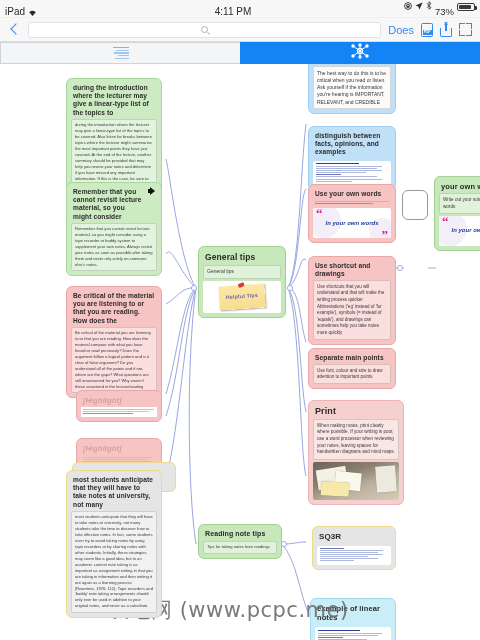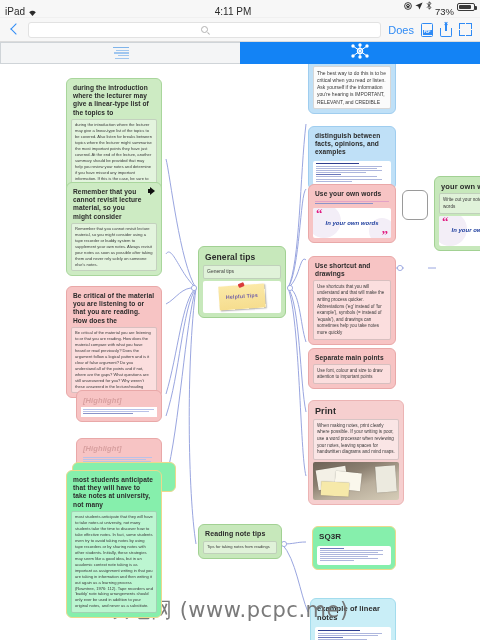--- a/index.html
+++ b/index.html
@@ -85,21 +85,21 @@
   .node { position:absolute; border-radius:6px; padding:4px; }
   .node .title { font-size:6.6px; font-weight:700; color:#2b2b2b; letter-spacing:0.1px; line-height:1.25; padding:1px 2px 2px 2px;}
   .node .subbox { background:rgba(255,255,255,0.45); border:0.6px solid rgba(0,0,0,0.14); border-radius:2px;
                   font-size:4.1px; line-height:1.45; color:#3a3a3a; padding:2.5px 3px; }
   .node .subbox.white { background:#fbfbfb; }
   .node.green  { background:#cdebc3; border:0.8px solid #a9d69c; }
   .node.green2 { background:#c7e8bb; border:0.8px solid #a2d193; }
   .node.pink   { background:#f7c4c4; border:0.8px solid #e9a8a8; }
   .node.pink2  { background:#f6cfcf; border:0.8px solid #ecb4b4; }
   .node.blue   { background:#bfe0f7; border:0.8px solid #9fcdef; }
-  .node.yellow { background:#86efac; border:0.8px solid #ecd98c; }
+  .node.yellow { background:#e5e5e5; border:0.8px solid #ecd98c; }
   .node.cyan   { background:#c9eef7; border:0.8px solid #a3dced; }
   .node.ghost  { background:#fff; border:1px solid #9a9a9a; }
   .node .imgbox { border-radius:2px; overflow:hidden; margin-top:2px; }
   .faux-lines { padding:2px; background:#fff; }
   .faux-lines i { display:block; height:0.9px; background:#b9c2e8; margin-bottom:1.1px; }
   .faux-lines i.r { background:#e2a2c6; } .faux-lines i.d { background:#8a93c9; }
 
   
   .stick { background:#fff; padding:3px; display:flex; align-items:center; justify-content:center; }
   .stick .pad { background:linear-gradient(#fbe9a8,#f6dd8e); width:46px; height:24px;

